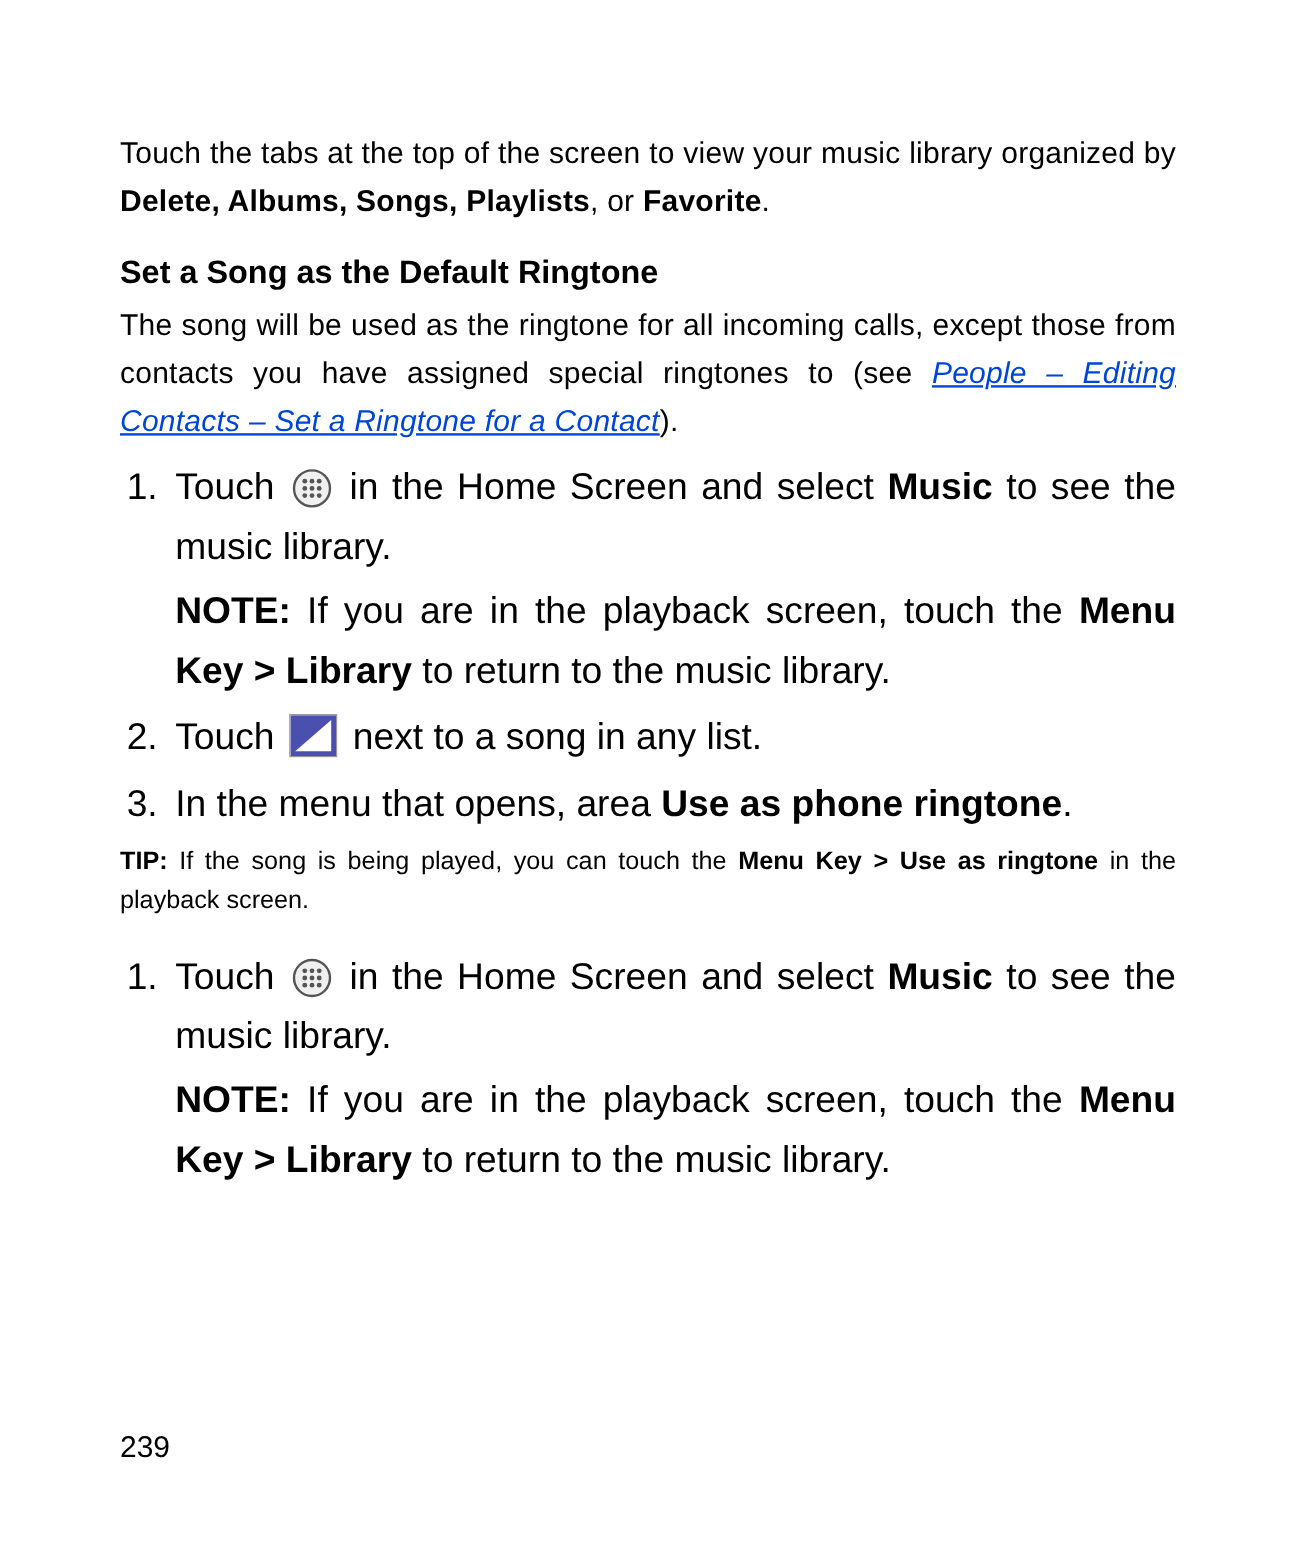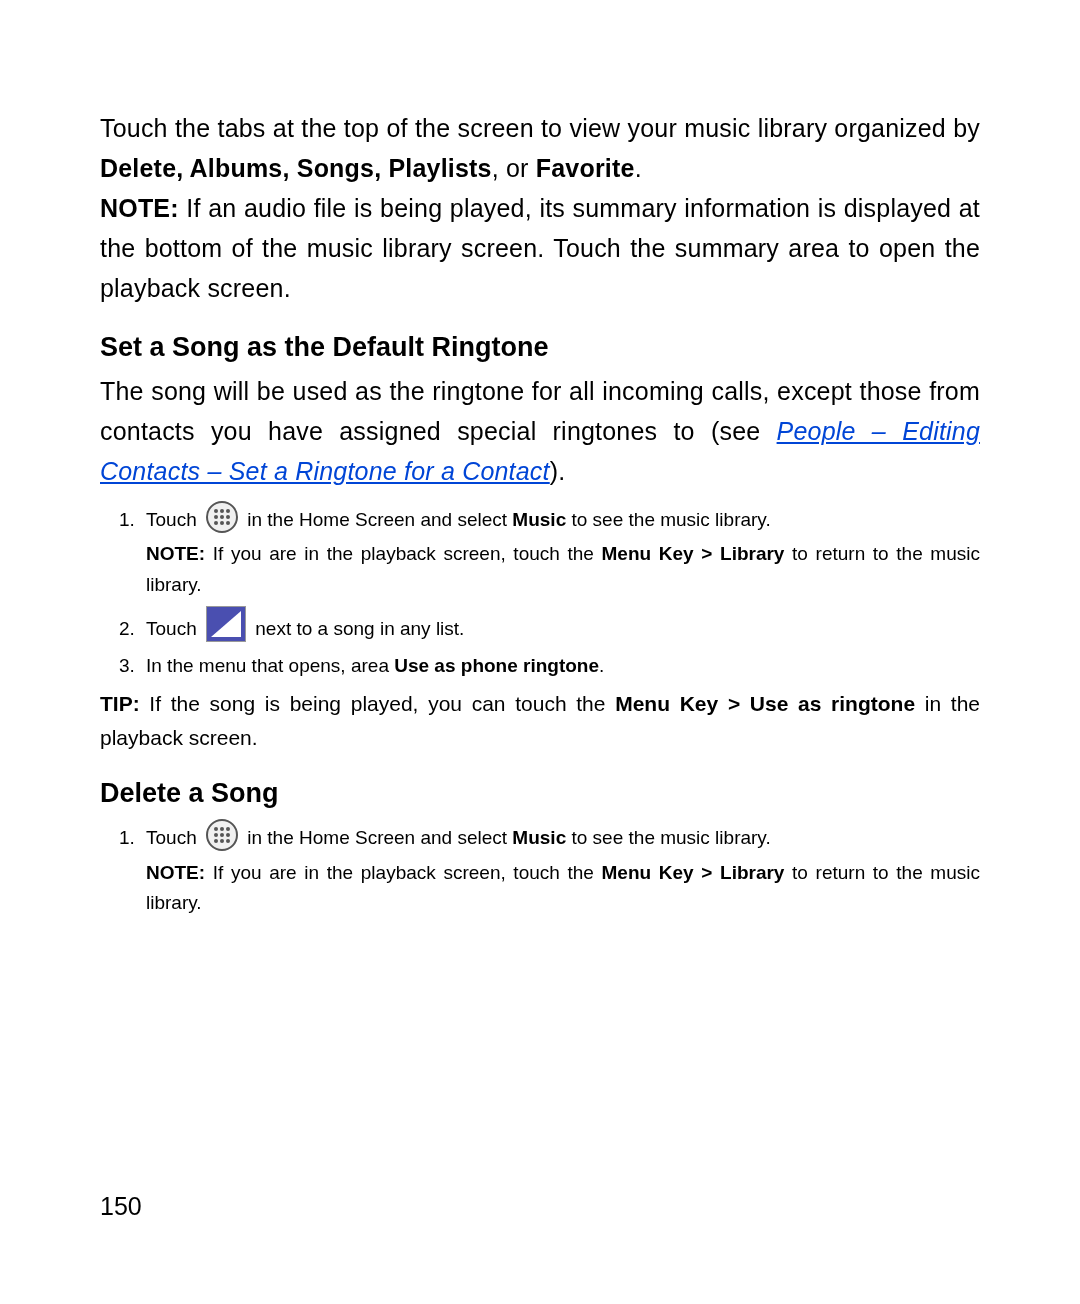--- a/index.html
+++ b/index.html
@@ -33,21 +33,21 @@
     text-align: left;
   }
   .link {
     color: #0045d6;
     font-style: italic;
   }
   .bold { font-weight: bold; }
   ol.steps {
     margin: 10px 0 0 0;
     padding-left: 40px;
-    font-size: 19px;
+    font-size: 31px;
     line-height: 1.6;
     text-align: justify;
   }
   ol.steps li {
     padding-left: 6px;
     margin-bottom: 6px;
   }
   .note-after-list {
     font-size: 21px;
     line-height: 1.6;
@@ -92,23 +92,20 @@
 </style>
 </head>
 <body>
 
 <div class="page">
 
   <p class="para">
     <span>Touch the tabs at the top of the screen to view your music library organized by </span><span class="bold">Delete, Albums, Songs, Playlists</span><span>, or </span><span class="bold">Favorite</span><span>.</span>
   </p>
 
-  <p class="para">
-    <span class="bold">NOTE:</span><span> If an audio file is being played, its summary information is displayed at the bottom of the music library screen. Touch the summary area to open the playback screen.</span>
-  </p>
 
   <h2 class="heading">Set a Song as the Default Ringtone</h2>
 
   <p class="para">
     <span>The song will be used as the ringtone for all incoming calls, except those from contacts you have assigned special ringtones to (see </span><a class="link" href="#">People – Editing Contacts – Set a Ringtone for a Contact</a><span>).</span>
   </p>
 
   <ol class="steps">
     <li>
       <span>Touch </span><span class="icon-apps"><svg width="28" height="28" viewBox="0 0 28 28">
@@ -136,21 +133,20 @@
     </li>
     <li>
       <span>In the menu that opens, area </span><span class="bold">Use as phone ringtone</span><span>.</span>
     </li>
   </ol>
 
   <p class="note-after-list">
     <span class="bold">TIP:</span><span> If the song is being played, you can touch the </span><span class="bold">Menu Key &gt; Use as ringtone</span><span> in the playback screen.</span>
   </p>
 
-  <h2 class="heading">Delete a Song</h2>
 
   <ol class="steps">
     <li>
       <span>Touch </span><span class="icon-apps"><svg width="28" height="28" viewBox="0 0 28 28">
             <g fill="#555">
               <circle cx="8" cy="8" r="2"></circle>
               <circle cx="14" cy="8" r="2"></circle>
               <circle cx="20" cy="8" r="2"></circle>
               <circle cx="8" cy="14" r="2"></circle>
               <circle cx="14" cy="14" r="2"></circle>
@@ -161,13 +157,13 @@
             </g>
           </svg></span><span> in the Home Screen and select </span><span class="bold">Music</span><span> to see the music library.</span>
       <span class="sub-note">
         <span class="bold">NOTE:</span><span> If you are in the playback screen, touch the </span><span class="bold">Menu Key &gt; Library</span><span> to return to the music library.</span>
       </span>
     </li>
   </ol>
 
 </div>
 
-<div class="pagenum">150</div>
+<div class="pagenum">239</div>
 
 </body></html>

